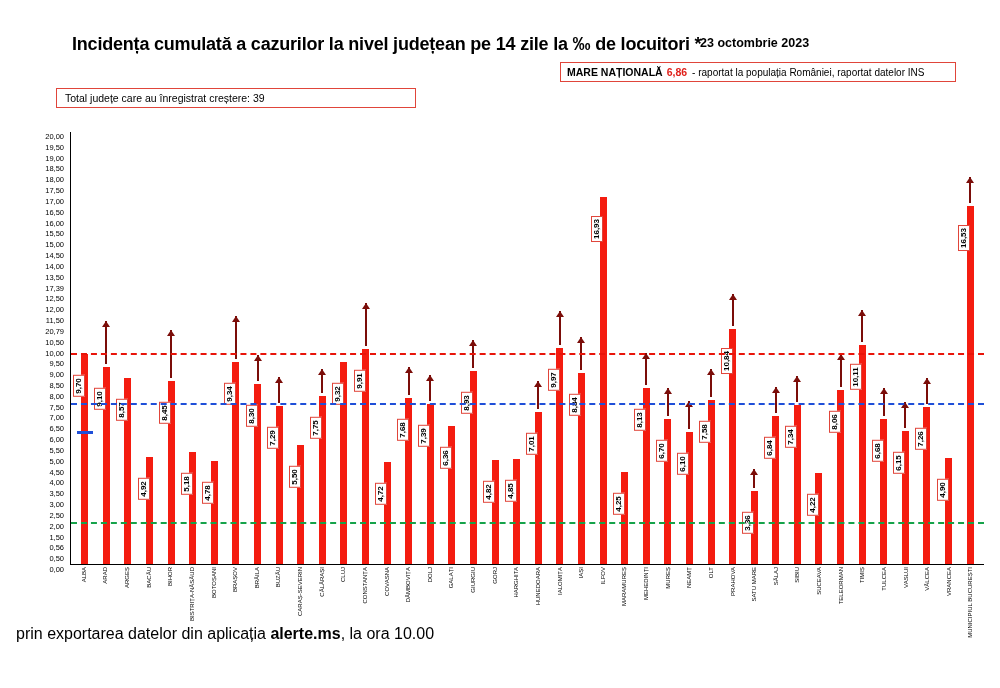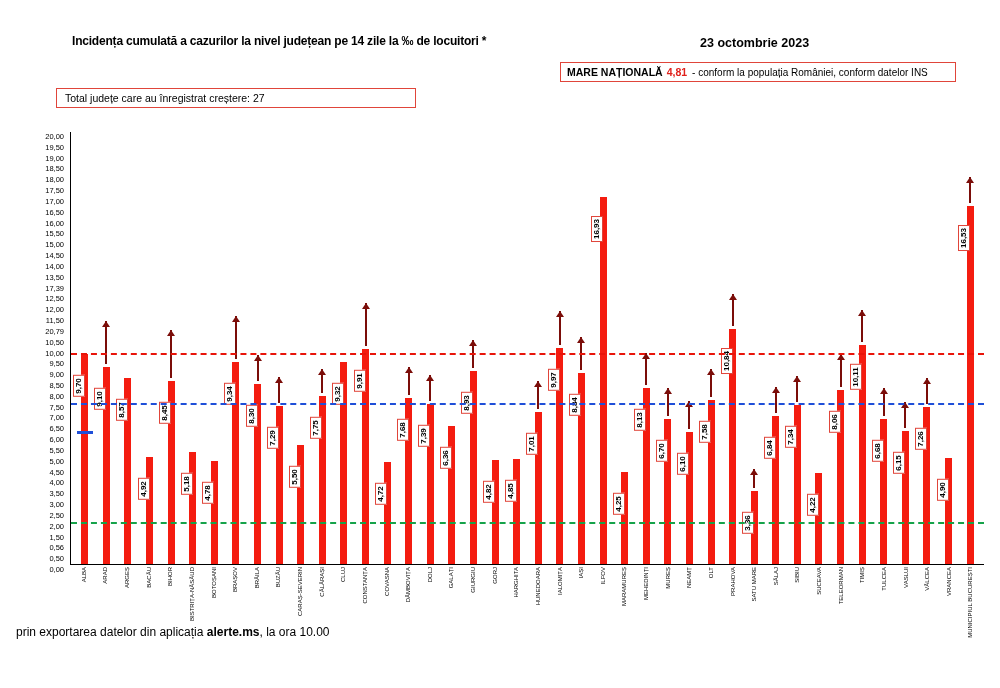--- a/index.html
+++ b/index.html
@@ -7,21 +7,21 @@
     width:1000px;height:688px;
     background:#ffffff;
     font-family:"Liberation Sans", sans-serif;
     color:#000;
     position:relative;
     overflow:hidden;
   }
   .title{
     position:absolute;
     left:72px; top:34px;
-    font-size:12px;
+    font-size:18px;
     font-weight:bold;
     letter-spacing:-0.2px;
   }
   .date{
     position:absolute;
     left:700px; top:36px;
     font-size:12.5px;
     font-weight:bold;
   }
   .media-box{
@@ -46,21 +46,21 @@
     border:1px solid #e0453a;
     display:flex;align-items:center;
     padding-left:8px;
     box-sizing:border-box;
     font-size:10.5px;
     background:#fff;
   }
   .footer{
     position:absolute;
     left:16px; top:625px;
-    font-size:12px;
+    font-size:16px;
   }
   .footer b{font-weight:bold;}
 
   
   #plot{
     position:absolute;
     left:36px; top:132px;
     width:948px; height:433px;
   }
   .yaxis{
@@ -160,26 +160,26 @@
   }
 </style>
 </head>
 <body>
 
 <div class="title">Incidența cumulată a cazurilor la nivel județean pe 14 zile la ‰ de locuitori *</div>
 <div class="date">23 octombrie 2023</div>
 
 <div class="media-box">
   <span class="lbl">MARE NAȚIONALĂ</span>
-  <span class="val">4,81</span>
-  <span class="rest">-   conform la populația României, conform datelor INS</span>
+  <span class="val">6,86</span>
+  <span class="rest">-   raportat la populația României, raportat datelor INS</span>
 </div>
 
 <div class="growth-box">
-  <span>Total județe care au înregistrat creștere:  27</span>
+  <span>Total județe care au înregistrat creștere:  39</span>
 </div>
 
 <div id="plot">
   <div class="yaxis">
       <div class="ytick" style="bottom: 0px; top: 433px;">0,00</div>
       <div class="ytick" style="bottom: 10.825px; top: 422.175px;">0,50</div>
       <div class="ytick" style="bottom: 21.65px; top: 411.35px;">0,56</div>
       <div class="ytick" style="bottom: 32.475px; top: 400.525px;">1,50</div>
       <div class="ytick" style="bottom: 43.3px; top: 389.7px;">2,00</div>
       <div class="ytick" style="bottom: 54.125px; top: 378.875px;">2,50</div>

